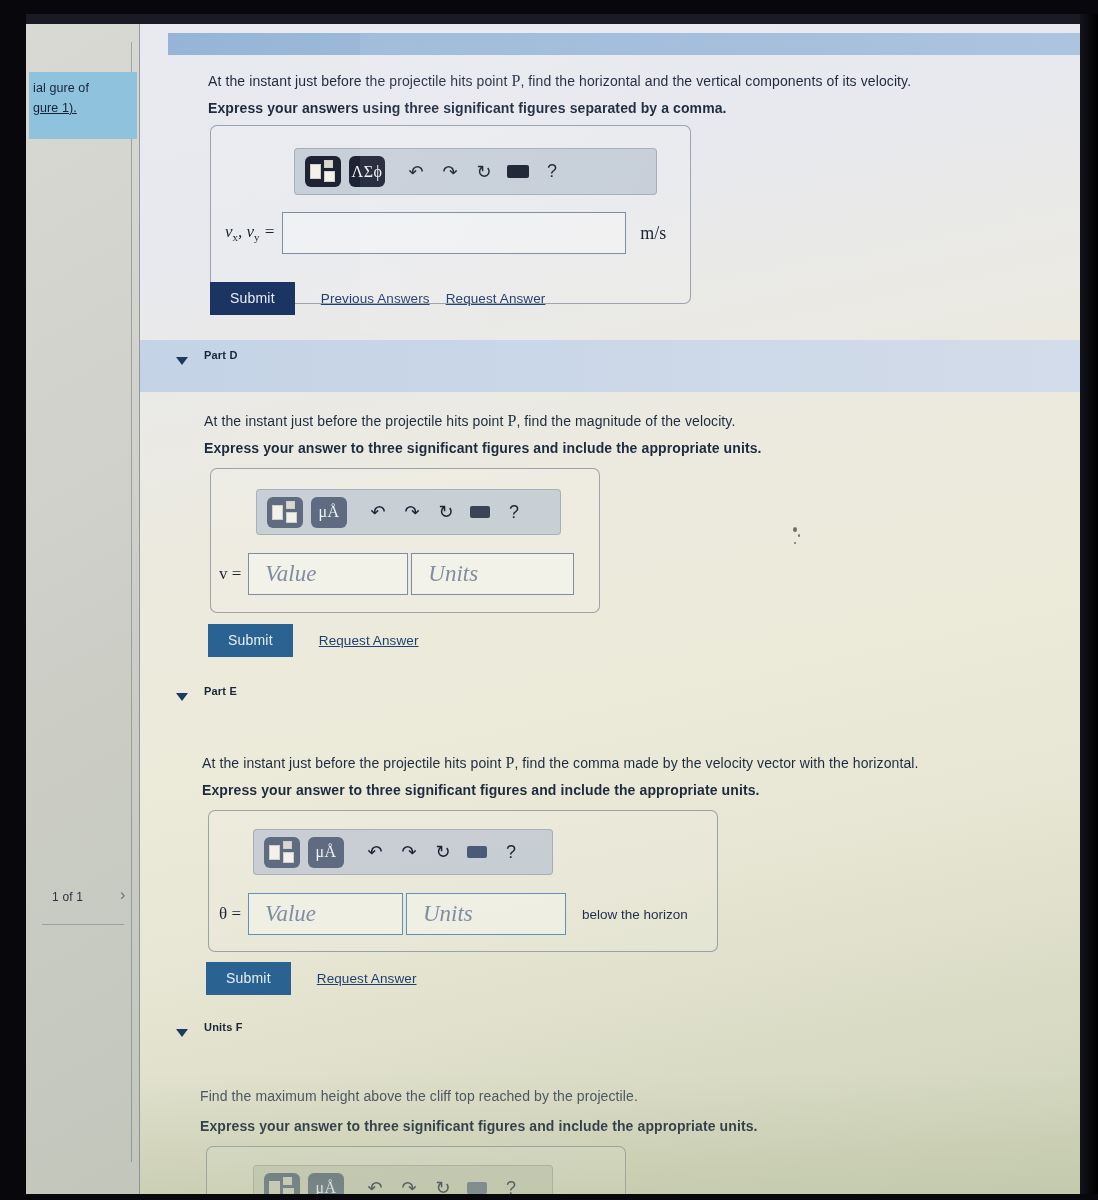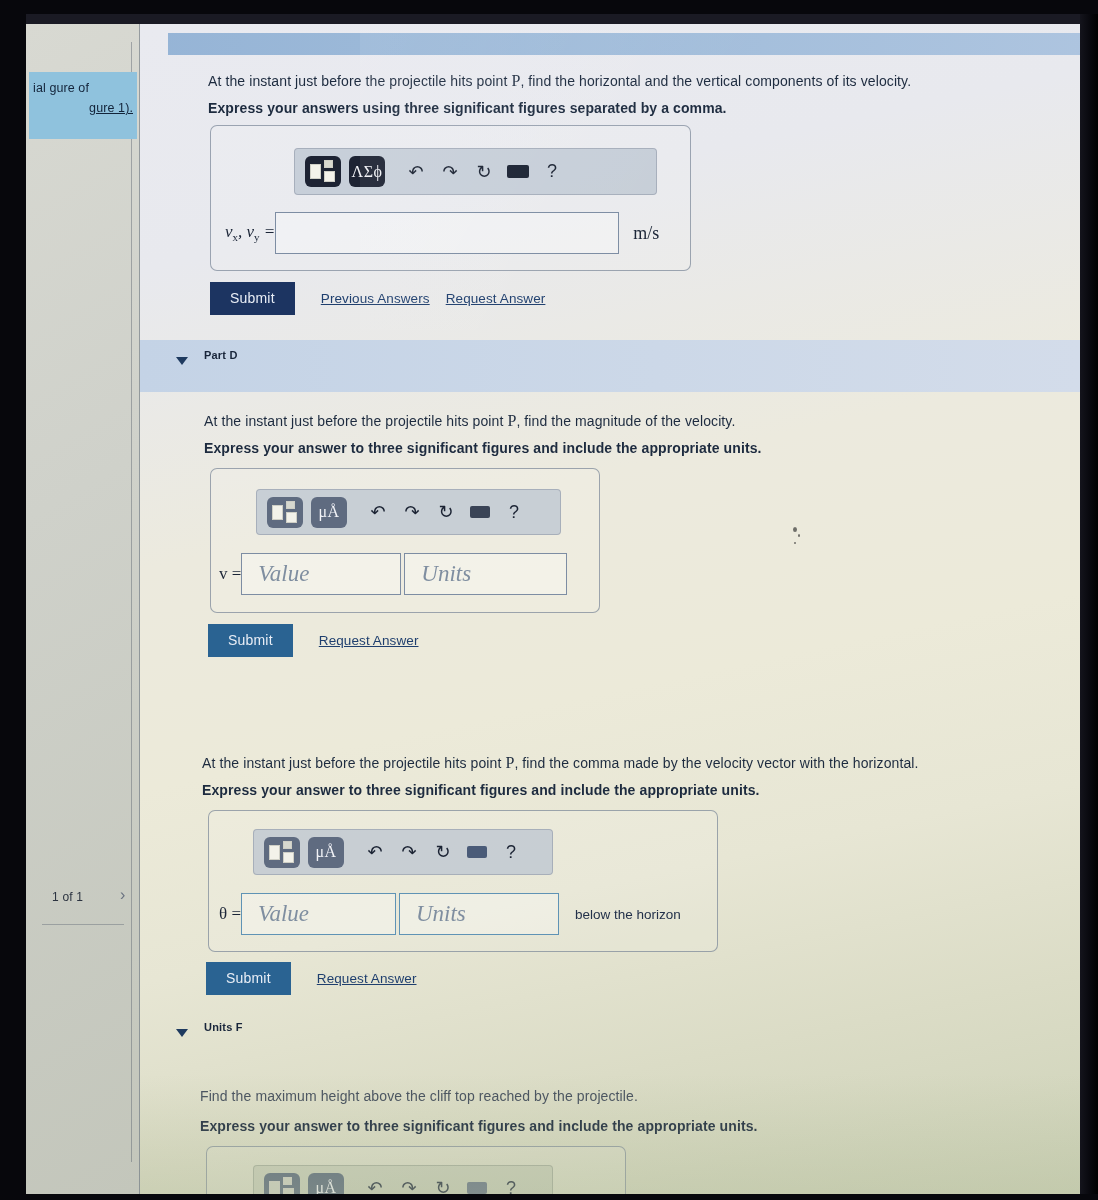--- a/index.html
+++ b/index.html
@@ -55,21 +55,21 @@
     position: absolute;
     left: 3px; top: 48px;
     width: 108px; height: 67px;
     background: #8fc2dd;
     color: #13243a;
     font-size: 12.5px;
     line-height: 20px;
     padding: 6px 4px 0 4px;
     letter-spacing: .1px;
   }
-  #problem-snippet .fig-link { text-decoration: underline; text-align: right; }
+  #problem-snippet .fig-link { text-decoration: underline; }
   #page-counter {
     position: absolute;
     left: 26px; top: 866px;
     font-size: 12px;
     color: #2b3340;
     letter-spacing: .2px;
   }
   #page-next-chevron {
     position: absolute;
     left: 94px; top: 862px;
@@ -183,21 +183,21 @@
   }
   .tb-icon.spacer { margin-left: 6px; }
 
   .field-row {
     position: absolute;
     display: flex; align-items: center;
   }
   .field-label {
     font-family: "Liberation Serif", serif;
     font-size: 17px; color: #1b2537;
-    white-space: nowrap;
+    margin-right: 7px; white-space: nowrap;
   }
   .field-label sub { font-size: 11px; }
   .text-input {
     height: 42px;
     border: 1px solid #7d8da3;
     background: rgba(255,255,255,0.30);
     font-family: "Liberation Serif", serif;
     font-style: italic;
     font-size: 23px;
     color: #7f8ea0;
@@ -267,21 +267,21 @@
 
 <div id="content-pane">
 
   <div id="top-accent-strip"></div>
 
   <div class="prompt-line" style="left:68px; top:48px;">
     <span>At the instant just before the projectile hits point </span><i class="mathvar">P</i><span>, find the horizontal and the vertical components of its velocity.</span>
   </div>
   <div class="prompt-line bold" style="left:68px; top:76px;">Express your answers using three significant figures separated by a comma.</div>
 
-  <div class="answer-box" style="left:70px; top:101px; width:481px; height:146px;">
+  <div class="answer-box" style="left:70px; top:101px; width:481px; height:179px;">
 
     <div class="toolbar" style="left:83px; top:22px; width:363px; height:47px;">
       <div class="tb-key dark">
         <span class="sq" style="left:5px;  top:8px;  width:11px; height:15px;"></span>
         <span class="sq" style="left:19px; top:4px;  width:9px;  height:8px; background:#d7d8cf;"></span>
         <span class="sq" style="left:19px; top:15px; width:11px; height:11px;"></span>
       </div>
       <div class="tb-key dark">
         <span class="greek">ΛΣϕ</span>
       </div>
@@ -344,20 +344,24 @@
       <div class="text-input" style="width:160px;">Value</div>
       <div class="text-input" style="width:163px; margin-left:3px;">Units</div>
     </div>
   </div>
 
   <div class="actions" style="left:68px; top:600px;">
     <div class="submit-btn blue">Submit</div>
     <a class="action-link">Request Answer</a>
   </div>
 
+  <div class="part-header" style="top:652px;">
+    <div class="caret"></div>
+    <div class="part-title">Part E</div>
+  </div>
 
   <div class="prompt-line" style="left:62px; top:730px;">
     <span>At the instant just before the projectile hits point </span><i class="mathvar">P</i><span>, find the comma made by the velocity vector with the horizontal.</span>
   </div>
   <div class="prompt-line bold" style="left:62px; top:758px;">Express your answer to three significant figures and include the appropriate units.</div>
 
   <div class="answer-box" style="left:68px; top:786px; width:510px; height:142px;">
 
     <div class="toolbar" style="left:44px; top:18px; width:300px; height:46px;">
       <div class="tb-key slate">

